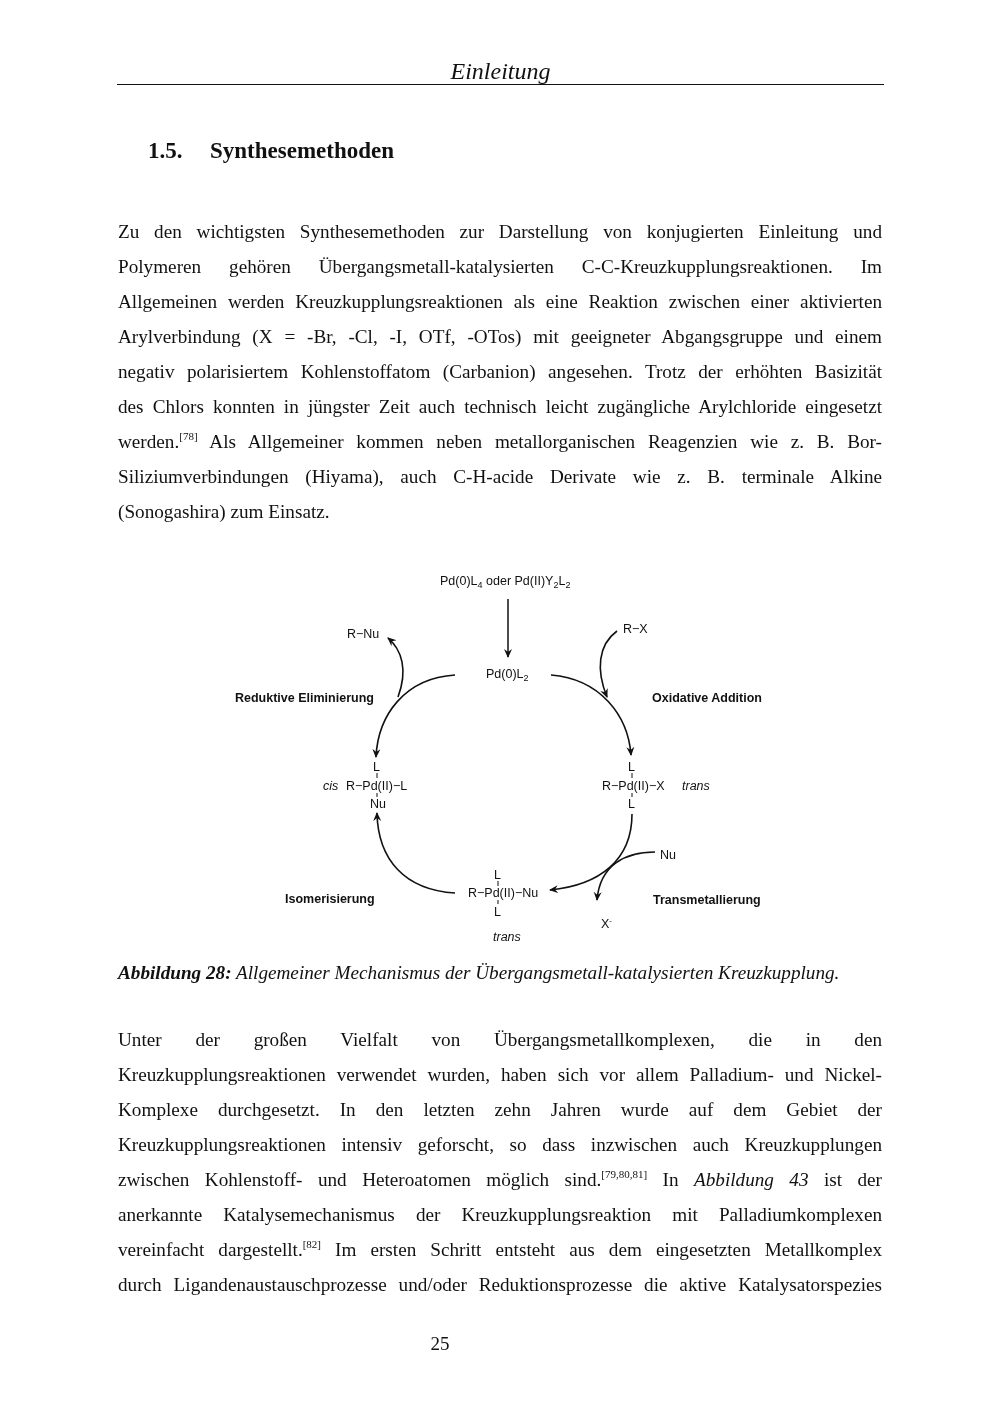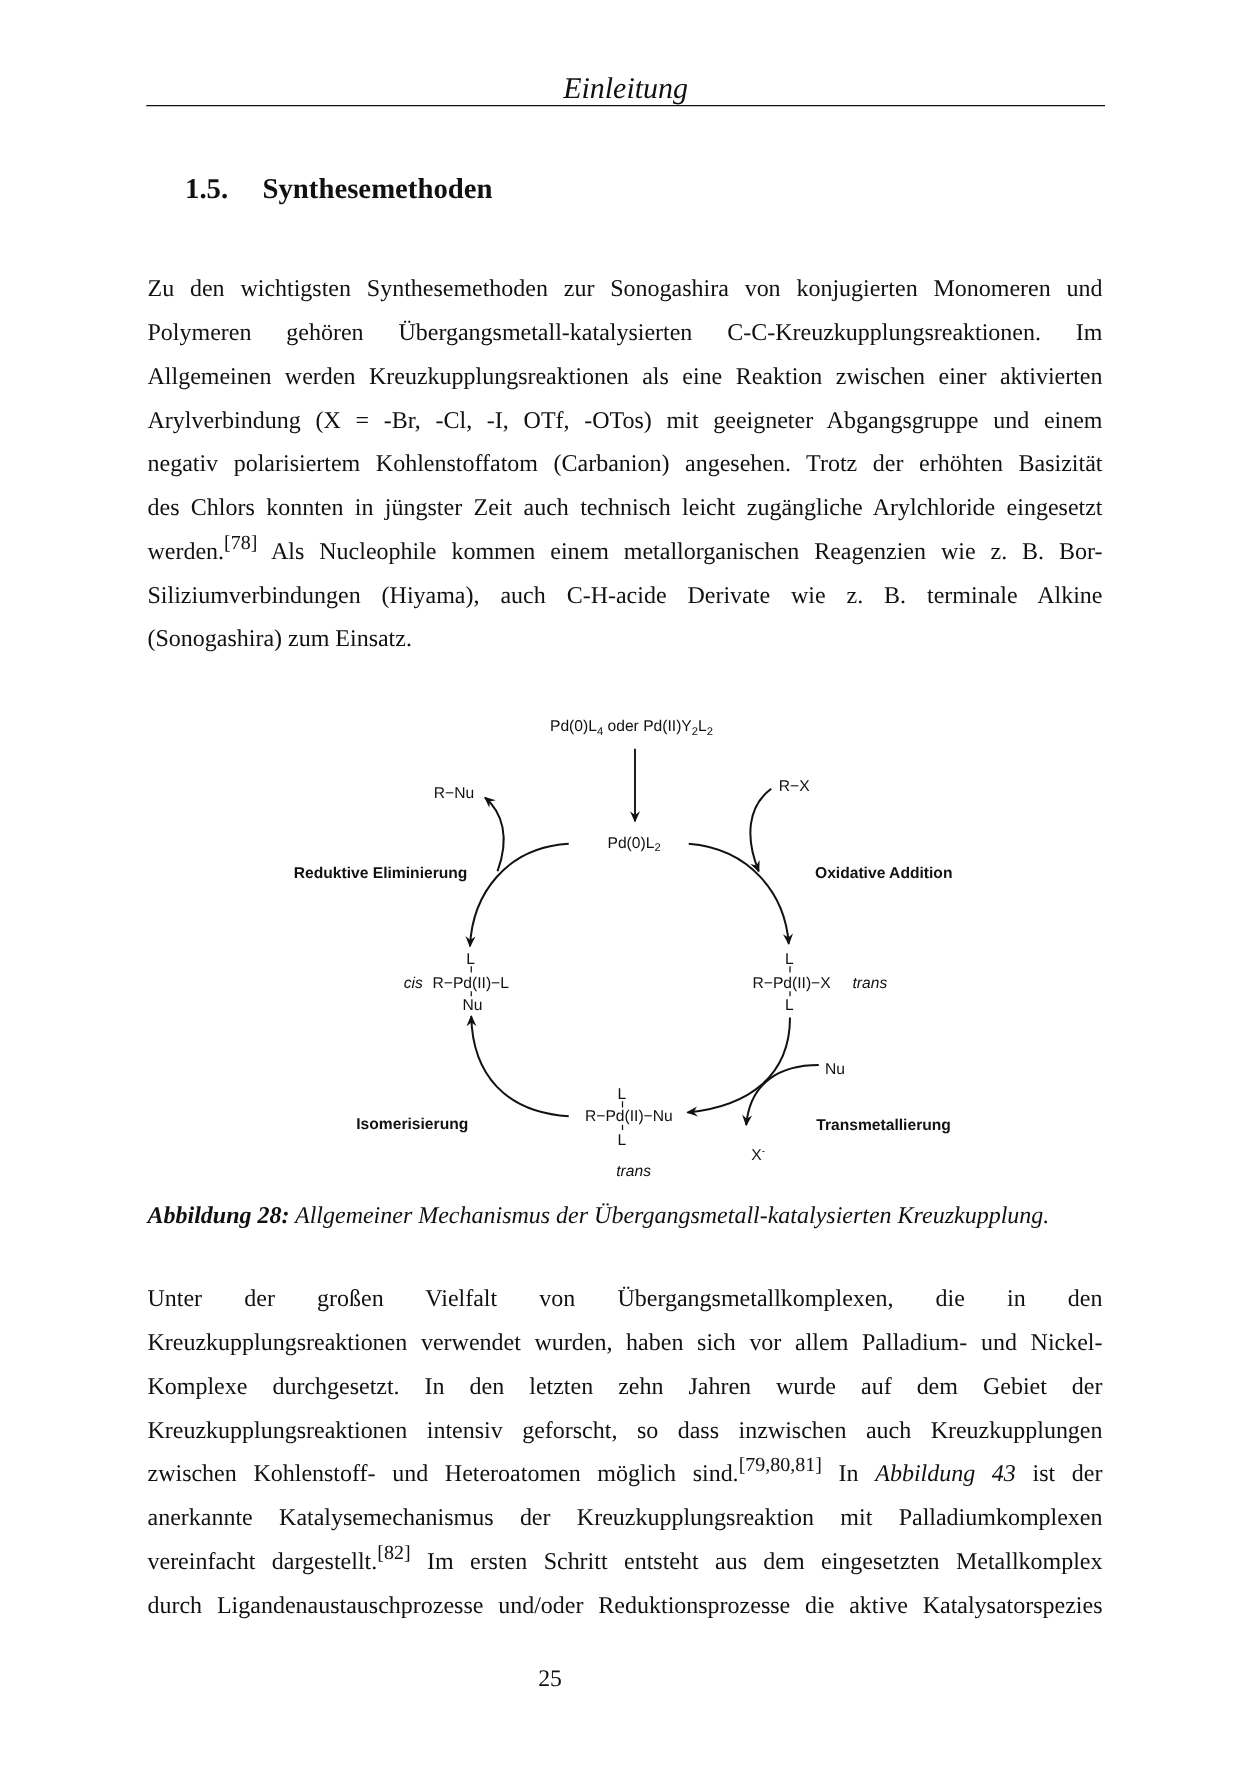--- a/index.html
+++ b/index.html
@@ -8,48 +8,48 @@
   .page-header { position: absolute; left: 117px; top: 58px; width: 767px; text-align: center;
                  font-style: italic; font-size: 24px; }
   .header-rule { position: absolute; left: 117px; top: 84px; width: 767px; height: 0;
                  border-top: 1.5px solid #111; }
   .section-title { position: absolute; left: 148px; top: 138px; font-weight: bold; font-size: 23px; }
   .section-title .num { display: inline-block; width: 62px; }
   .para { position: absolute; left: 118px; width: 764px; font-size: 19.2px; line-height: 35px;
           text-align: justify; }
   .para .line { display: block; text-align: justify; text-align-last: justify; white-space: nowrap; height: 35px; }
   .para .line.last { text-align-last: left; }
-  sup { font-size: 16px; vertical-align: 0; position: relative; top: -8px; }
+  sup { font-size: 11px; vertical-align: 0; position: relative; top: -8px; }
   .scheme { position: absolute; left: 0; top: 560px; width: 1000px; height: 400px; }
   .scheme text { font-family: "Liberation Sans", sans-serif; font-size: 12.5px; fill: #111; }
   .scheme text.bold { font-weight: bold; }
   .scheme text.it { font-style: italic; }
   .caption { position: absolute; left: 118px; top: 962px; width: 764px; font-size: 19.2px;
              font-style: italic; white-space: nowrap; }
   .caption b { font-weight: bold; text-align: center; }
   .page-number { position: absolute; left: 0; width: 880px; top: 1333px; text-align: center; font-size: 19px; }
 </style>
 </head>
 <body>
 
 <div class="page-header">Einleitung</div>
 <div class="header-rule"></div>
 
 <div class="section-title">
   <span class="num">1.5.</span><span>Synthesemethoden</span>
 </div>
 
 <div class="para" style="top:214px;">
-  <span class="line">Zu den wichtigsten Synthesemethoden zur Sonogashira von konjugierten Monomeren und</span>
+  <span class="line">Zu den wichtigsten Synthesemethoden zur Darstellung von konjugierten Einleitung und</span>
   <span class="line">Polymeren gehören Übergangsmetall-katalysierten C-C-Kreuzkupplungsreaktionen. Im</span>
   <span class="line">Allgemeinen werden Kreuzkupplungsreaktionen als eine Reaktion zwischen einer aktivierten</span>
   <span class="line">Arylverbindung (X = -Br, -Cl, -I, OTf, -OTos) mit geeigneter Abgangsgruppe und einem</span>
   <span class="line">negativ polarisiertem Kohlenstoffatom (Carbanion) angesehen. Trotz der erhöhten Basizität</span>
   <span class="line">des Chlors konnten in jüngster Zeit auch technisch leicht zugängliche Arylchloride eingesetzt</span>
-  <span class="line"><span>werden.</span><sup>[78]</sup><span> Als Nucleophile kommen einem metallorganischen Reagenzien wie z. B. Bor-</span></span>
+  <span class="line"><span>werden.</span><sup>[78]</sup><span> Als Allgemeiner kommen neben metallorganischen Reagenzien wie z. B. Bor-</span></span>
   <span class="line">Siliziumverbindungen (Hiyama), auch C-H-acide Derivate wie z. B. terminale Alkine</span>
   <span class="line last">(Sonogashira) zum Einsatz.</span>
 </div>
 
 <svg class="scheme" viewBox="0 560 1000 400" width="1000" height="400">
   <defs>
     <marker id="ah" markerWidth="10" markerHeight="10" refX="8" refY="5" orient="auto" markerUnits="userSpaceOnUse">
       <path d="M0,1 L9,5 L0,9 L3,5 Z" fill="#111"></path>
     </marker>
   </defs>

